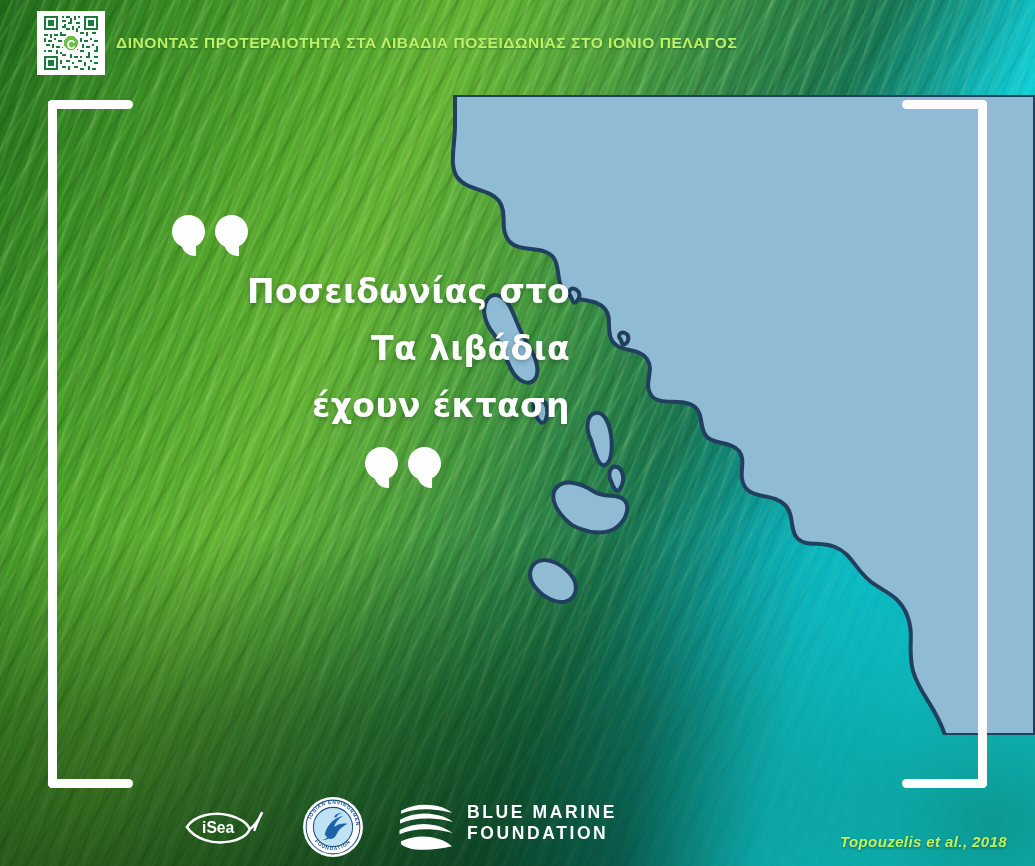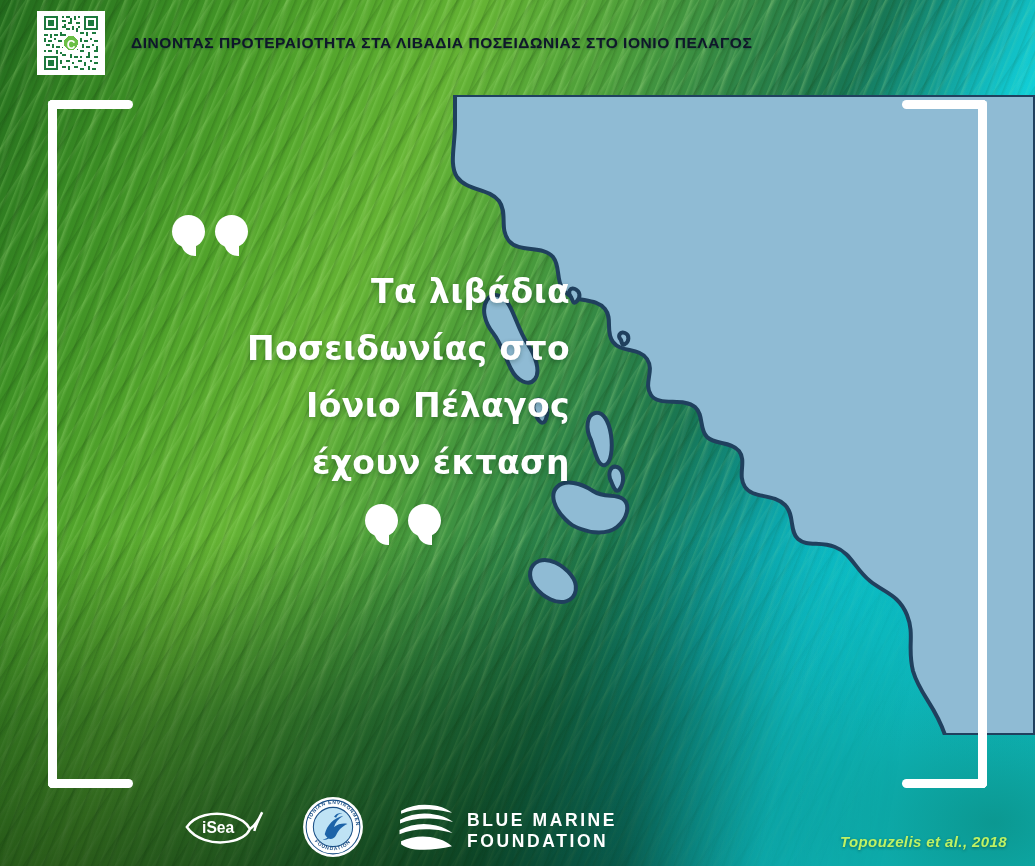--- a/index.html
+++ b/index.html
@@ -109,22 +109,22 @@
   }
   .qr{
     margin-left:37px;
     width:68px;height:64px;
     background:#fff;
     padding:3px;
     box-sizing:border-box;
     display:block;
   }
   .header-title{
-    margin-left:26px;
-    color:#0f172a;
+    margin-left:11px;
+    color:#bef264;
     font-size:15.5px;
     font-weight:bold;
     letter-spacing:.55px;
     white-space:nowrap;
     text-shadow:0 1px 2px rgba(0,40,50,.35);
   }
 
   
   .frame{position:absolute;left:48px;top:100px;right:48px;bottom:78px;pointer-events:none;}
   .corner{position:absolute;width:85px;height:85px;}
@@ -188,21 +188,21 @@
   .sup{font-size:18px;vertical-align:super;}
 
   
   .footer{
     position:absolute;left:0;bottom:0;width:100%;height:78px;
     display:flex;align-items:center;
   }
   .logos{display:flex;align-items:center;gap:34px;margin-left:180px;}
   .logo-isea{width:88px;height:46px;}
   .logo-ief{width:62px;height:62px;}
-  .logo-bmf{display:flex;align-items:flex-end;gap:13px;}
+  .logo-bmf{display:flex;align-items:flex-start;gap:13px;}
   .bmf-wave{width:56px;height:50px;}
   .bmf-text{
     color:#fff;font-weight:bold;font-size:17.5px;line-height:21px;
     letter-spacing:2.6px;white-space:nowrap;
   }
   .credit{
     position:absolute;right:28px;bottom:16px;
     color:#bef264;font-style:italic;font-weight:bold;
     font-size:15px;letter-spacing:.4px;
     text-shadow:0 1px 3px rgba(0,30,20,.45);
@@ -399,23 +399,22 @@
     <div class="corner bl"></div>
     <div class="corner br"></div>
   </div>
 
   <div class="quote">
     <div class="qmark open">
       <span class="qdot"></span>
         <span class="qdot"></span>
     </div>
     <div class="quote-lines">
+      <span class="ln">Ποσειδωνίας στο</span>
       <span class="ln">Τα λιβάδια</span>
-      <span class="ln">Ποσειδωνίας στο</span>
-      <span class="ln">Ιόνιο Πέλαγος</span>
       <span class="ln">έχουν έκταση</span>
     </div>
     <div class="qmark close">
       <span class="qdot"></span>
         <span class="qdot"></span>
     </div>
   </div>
 
   <div class="footer">
     <div class="logos">

